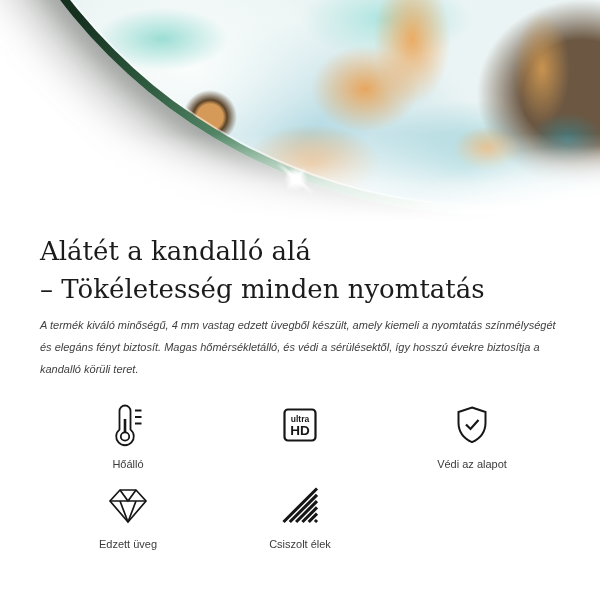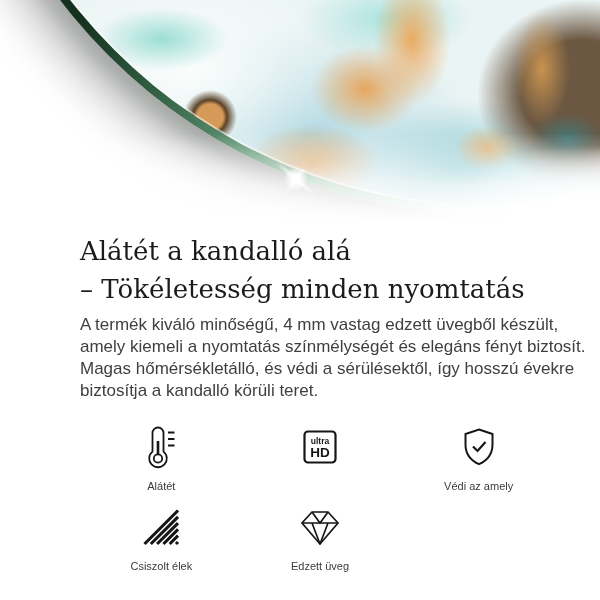--- a/index.html
+++ b/index.html
@@ -43,24 +43,24 @@
   }
   .sparkle{position:absolute;left:271px;top:154px;width:50px;height:50px;transform:rotate(40deg);pointer-events:none;}
   .sparkle .core{position:absolute;left:13px;top:13px;width:24px;height:24px;
     background:radial-gradient(circle,#fff 0 4px,rgba(255,255,255,0.55) 8px,rgba(255,255,255,0) 12px);}
   .sparkle .ray-long{position:absolute;left:0;top:23px;width:50px;height:4px;border-radius:2px;
     background:linear-gradient(90deg,rgba(255,255,255,0),rgba(255,255,255,0.95) 45%,rgba(255,255,255,0.95) 55%,rgba(255,255,255,0));}
   .sparkle .ray-short{position:absolute;left:23px;top:10px;width:4px;height:30px;border-radius:2px;
     background:linear-gradient(180deg,rgba(255,255,255,0),rgba(255,255,255,0.9) 45%,rgba(255,255,255,0.9) 55%,rgba(255,255,255,0));}
 
   
-  .content{padding:0 40px;margin-left:40px;}
+  .content{padding:0 40px;}
   .title{font-family:"DejaVu Serif","Liberation Serif",serif;font-weight:400;color:#1b1b1b;
     font-size:26px;line-height:38px;margin:2px 0 0 0;}
-  .descr{margin:6px 0 0 0;width:528px;font-size:17px;line-height:22px;color:#3f3f3f;}
+  .descr{margin:6px 0 0 0;width:528px;font-size:11px;line-height:22px;color:#3f3f3f;font-style:italic;}
 
   
   .features{display:grid;grid-template-columns:repeat(3,1fr);row-gap:12px;margin-top:22px;padding:0 2px;}
   .feature{display:flex;flex-direction:column;}
   .feature-icon{height:46px;display:flex;align-items:center;justify-content:center;}
   .feature-label{margin-top:10px;font-size:11px;color:#3b3b3b;text-align:center;}
   .icon-svg{stroke:#161616;fill:none;stroke-width:1.8;}
   .icon-svg .filled{fill:#161616;stroke:none;}
   .icon-svg text{stroke:none;fill:#161616;font-family:"Liberation Sans",sans-serif;}
 </style>
@@ -89,57 +89,57 @@
 
     <div class="feature">
       <div class="feature-icon">
         <svg class="icon-svg" width="46" height="46" viewBox="0 0 46 46">
           <path d="M25.5 9 V27.6 A8.8 8.8 0 1 1 14.5 27.6 V9 A5.5 5.5 0 0 1 25.5 9 Z"></path>
           <line x1="20" y1="17" x2="20" y2="31" stroke-width="2.6"></line>
           <circle cx="20" cy="34.5" r="4.2"></circle>
           <path d="M30 8.5 h6.5 M30 15 h6.5 M30 21.5 h6.5"></path>
         </svg>
       </div>
-      <div class="feature-label">Alátét</div>
+      <div class="feature-label">Hőálló</div>
     </div>
 
     <div class="feature">
       <div class="feature-icon">
         <svg class="icon-svg" width="46" height="46" viewBox="0 0 46 46">
           <rect x="7.5" y="7.5" width="31" height="31" rx="3.5" stroke-width="2.2"></rect>
           <text x="23" y="19.5" font-size="8.5" text-anchor="middle" font-weight="bold">ultra</text>
           <text x="23" y="33" font-size="13.5" text-anchor="middle" font-weight="bold">HD</text>
         </svg>
       </div>
     </div>
 
     <div class="feature">
       <div class="feature-icon">
         <svg class="icon-svg" width="46" height="46" viewBox="0 0 46 46">
           <path d="M23 5.5 L36.5 10 V20.5 C36.5 29.8 31 36.6 23 40.2 C15 36.6 9.5 29.8 9.5 20.5 V10 Z" stroke-width="2"></path>
           <path d="M17 22.5 L21.5 27 L29.5 18" stroke-width="2.2"></path>
         </svg>
       </div>
-      <div class="feature-label">Védi az amely</div>
-    </div>
-
-    <div class="feature">
-      <div class="feature-icon">
-        <svg class="icon-svg" width="46" height="46" viewBox="0 0 46 46">
-          <path d="M6.5 40 L40 6.5 M12.8 40 L40 12.8 M19.1 40 L40 19.1 M25.4 40 L40 25.4 M31.7 40 L40 31.7 M38 40 L40 38" stroke-width="3.1"></path>
-        </svg>
-      </div>
-      <div class="feature-label">Csiszolt élek</div>
+      <div class="feature-label">Védi az alapot</div>
     </div>
 
     <div class="feature">
       <div class="feature-icon">
         <svg class="icon-svg" width="46" height="46" viewBox="0 0 46 46" stroke-linejoin="miter">
           <path d="M15 8 L31 8 L41 19 L23 40 L5 19 Z" stroke-width="1.7"></path>
           <path d="M5 19 H41 M15 8 L23 19 L31 8 M23 40 L15 19 M23 40 L31 19" stroke-width="1.7"></path>
         </svg>
       </div>
       <div class="feature-label">Edzett üveg</div>
     </div>
 
+    <div class="feature">
+      <div class="feature-icon">
+        <svg class="icon-svg" width="46" height="46" viewBox="0 0 46 46">
+          <path d="M6.5 40 L40 6.5 M12.8 40 L40 12.8 M19.1 40 L40 19.1 M25.4 40 L40 25.4 M31.7 40 L40 31.7 M38 40 L40 38" stroke-width="3.1"></path>
+        </svg>
+      </div>
+      <div class="feature-label">Csiszolt élek</div>
+    </div>
+
 
   </div>
 </div>
 
 </body></html>

